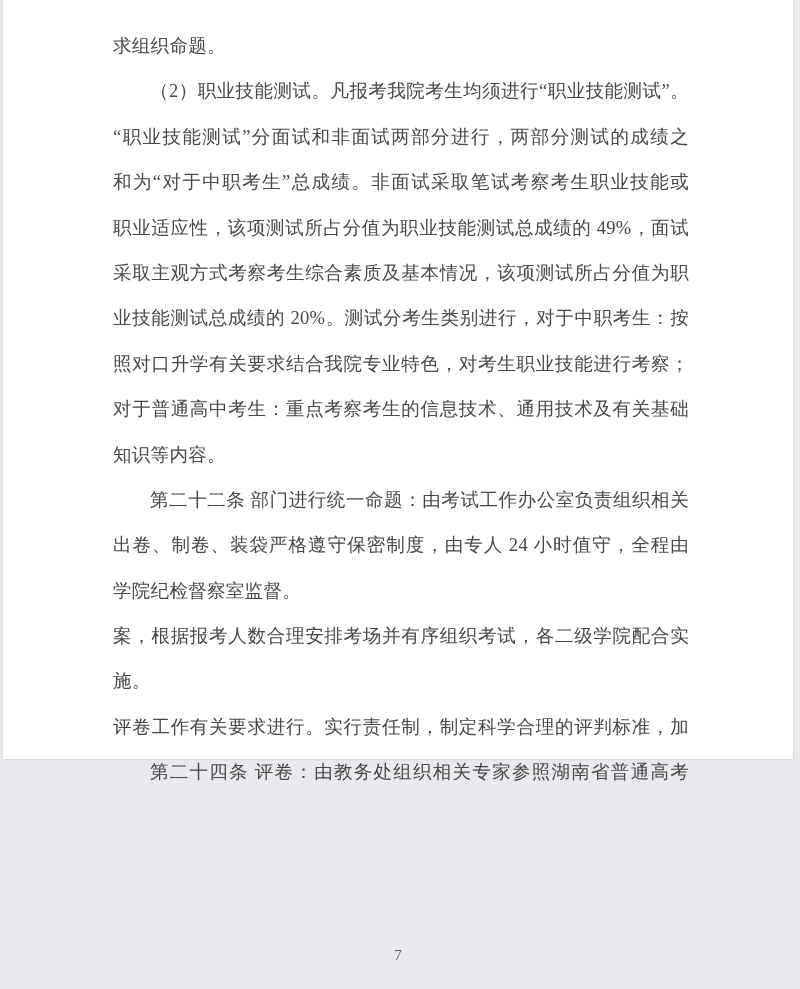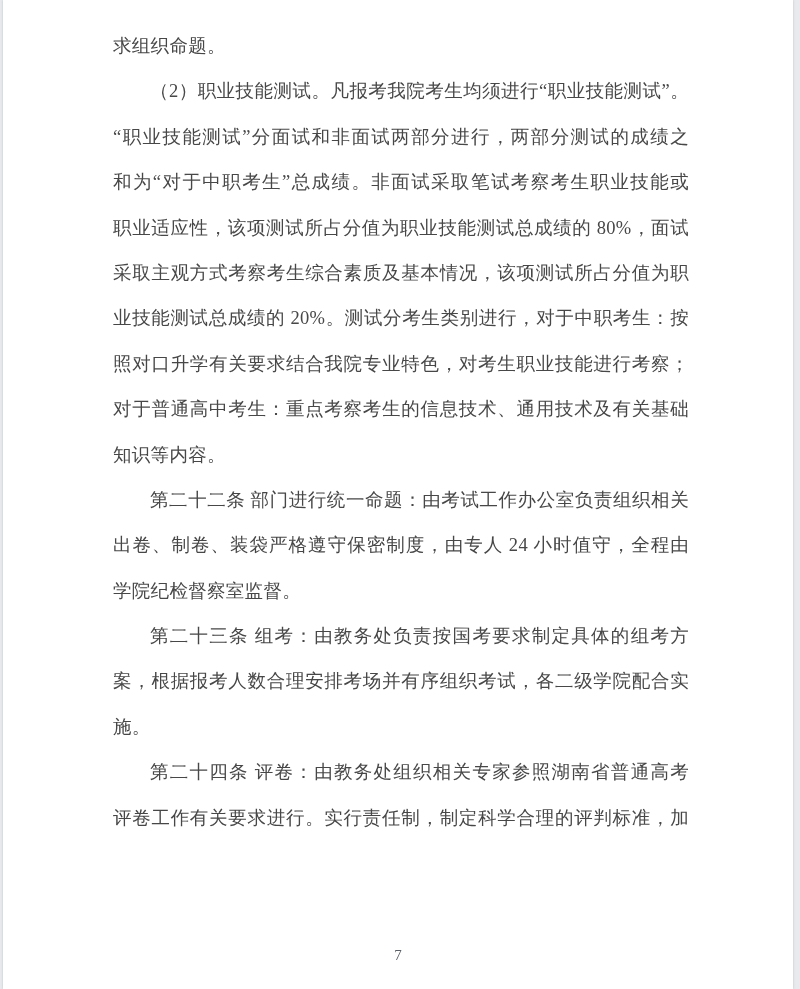--- a/index.html
+++ b/index.html
@@ -15,21 +15,21 @@
     position: relative;
     width: 800px;
     height: 989px;
     background: #e8eaed;
   }
   .doc-page {
     position: absolute;
     left: 3px;
     top: 0;
     width: 790px;
-    height: 989px;
+    height: 759px;
     background: #ffffff;
     box-shadow: 0 0 2px rgba(160,165,172,0.6);
   }
   .text-block {
     position: absolute;
     left: 110px;
     top: 24px;
     width: 576px;
     font-size: 18.5px;
     line-height: 45.4px;
@@ -69,37 +69,36 @@
 <div class="viewer">
   <div class="doc-page">
     <div class="text-block" id="text-block">
         <div class="paragraph">
           <div class="line no-stretch">求组织命题。</div>
         </div>
         <div class="paragraph">
           <div class="line indent">（2）职业技能测试。凡报考我院考生均须进行“职业技能测试”。</div>
           <div class="line">“职业技能测试”分面试和非面试两部分进行，两部分测试的成绩之</div>
           <div class="line">和为“对于中职考生”总成绩。非面试采取笔试考察考生职业技能或</div>
-          <div class="line">职业适应性，该项测试所占分值为职业技能测试总成绩的 80%，面试</div>
+          <div class="line">职业适应性，该项测试所占分值为职业技能测试总成绩的 49%，面试</div>
           <div class="line">采取主观方式考察考生综合素质及基本情况，该项测试所占分值为职</div>
           <div class="line">业技能测试总成绩的 20%。测试分考生类别进行，对于中职考生：按</div>
           <div class="line">照对口升学有关要求结合我院专业特色，对考生职业技能进行考察；</div>
           <div class="line">对于普通高中考生：重点考察考生的信息技术、通用技术及有关基础</div>
           <div class="line no-stretch">知识等内容。</div>
         </div>
         <div class="paragraph">
           <div class="line indent">第二十二条 部门进行统一命题：由考试工作办公室负责组织相关</div>
           <div class="line">出卷、制卷、装袋严格遵守保密制度，由专人 24 小时值守，全程由</div>
           <div class="line no-stretch">学院纪检督察室监督。</div>
         </div>
         <div class="paragraph">
-          <div class="line indent">第二十三条 组考：由教务处负责按国考要求制定具体的组考方</div>
           <div class="line">案，根据报考人数合理安排考场并有序组织考试，各二级学院配合实</div>
           <div class="line no-stretch">施。</div>
         </div>
         <div class="paragraph">
+          <div class="line">评卷工作有关要求进行。实行责任制，制定科学合理的评判标准，加</div>
           <div class="line indent">第二十四条 评卷：由教务处组织相关专家参照湖南省普通高考</div>
-          <div class="line">评卷工作有关要求进行。实行责任制，制定科学合理的评判标准，加</div>
         </div>
       </div>
     <div class="page-number">7</div>
   </div>
 </div>
 
 </body></html>

